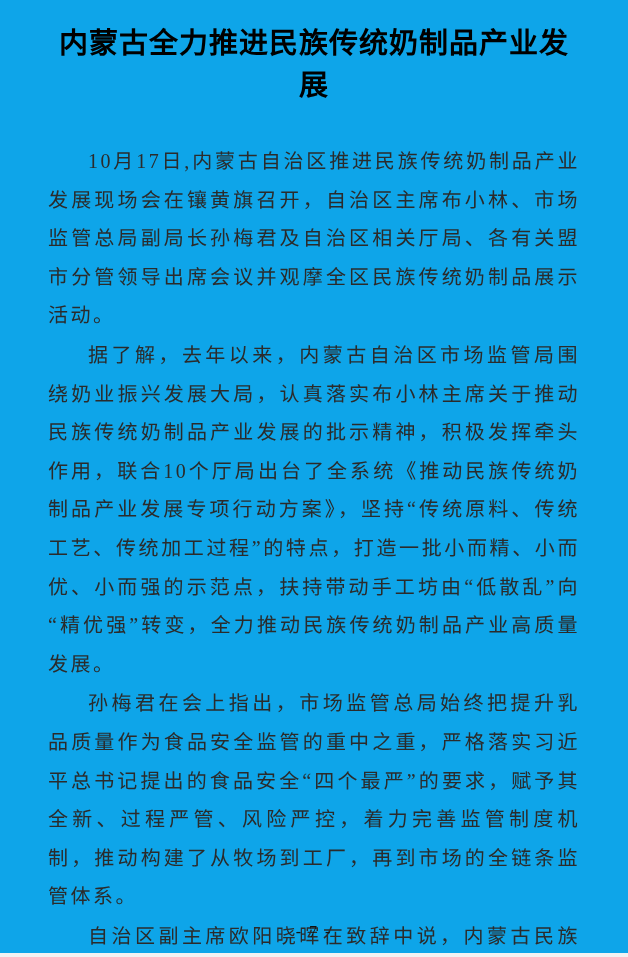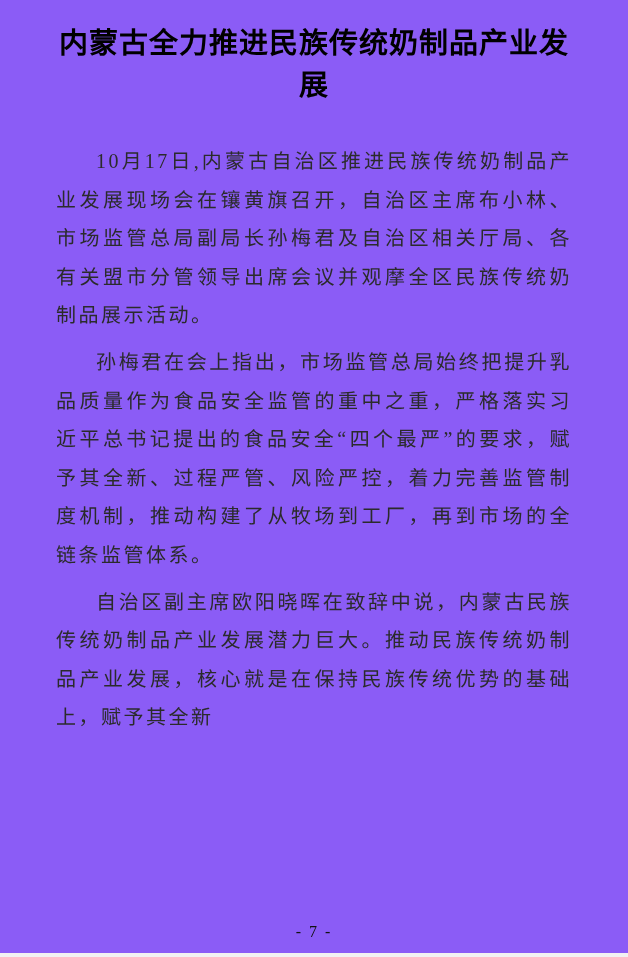--- a/index.html
+++ b/index.html
@@ -5,21 +5,21 @@
   html, body {
     margin: 0;
     padding: 0;
     background: #ffffff;
   }
   .page {
     position: relative;
     width: 628px;
     height: 957px;
     box-sizing: border-box;
-    background: #8b5cf6;
+    background: #0ea5e9;
     padding: 20px 48px 0 48px;
     overflow: hidden;
     font-family: "Liberation Serif", "DejaVu Serif", serif;
     color: #2e2e2e;
   }
   .doc-title {
     margin: 2px 0 0 0;
     font-size: 29px;
     line-height: 42px;
     font-weight: bold;
@@ -31,21 +31,21 @@
   .doc-body {
     margin-top: 36px;
     font-size: 20px;
     line-height: 38.6px;
     letter-spacing: 2.5px;
     text-align: justify;
     text-justify: inter-character;
     color: #2b2b2b;
   }
   .doc-body p {
-    margin: 8px;
+    margin: 0;
     padding: 0;
     text-indent: 2em;
   }
   .doc-body p + p {
     margin-top: 1px;
   }
   .page-number {
     position: absolute;
     left: 0;
     right: 0;
@@ -67,20 +67,21 @@
 </style>
 </head>
 <body>
 
 <div class="page">
 
   <h1 class="doc-title">内蒙古全力推进民族传统奶制品产业发展</h1>
 
   <div class="doc-body">
     <p>10月17日,内蒙古自治区推进民族传统奶制品产业发展现场会在镶黄旗召开，自治区主席布小林、市场监管总局副局长孙梅君及自治区相关厅局、各有关盟市分管领导出席会议并观摩全区民族传统奶制品展示活动。</p>
+    <p>据了解，去年以来，内蒙古自治区市场监管局围绕奶业振兴发展大局，认真落实布小林主席关于推动民族传统奶制品产业发展的批示精神，积极发挥牵头作用，联合10个厅局出台了全系统《推动民族传统奶制品产业发展专项行动方案》，坚持“传统原料、传统工艺、传统加工过程”的特点，打造一批小而精、小而优、小而强的示范点，扶持带动手工坊由“低散乱”向“精优强”转变，全力推动民族传统奶制品产业高质量发展。</p>
     <p>孙梅君在会上指出，市场监管总局始终把提升乳品质量作为食品安全监管的重中之重，严格落实习近平总书记提出的食品安全“四个最严”的要求，赋予其全新、过程严管、风险严控，着力完善监管制度机制，推动构建了从牧场到工厂，再到市场的全链条监管体系。</p>
     <p>自治区副主席欧阳晓晖在致辞中说，内蒙古民族传统奶制品产业发展潜力巨大。推动民族传统奶制品产业发展，核心就是在保持民族传统优势的基础上，赋予其全新</p>
   </div>
 
   <div class="page-number">- 7 -</div>
 
   <div class="scan-edge"></div>
 
 </div>
 

